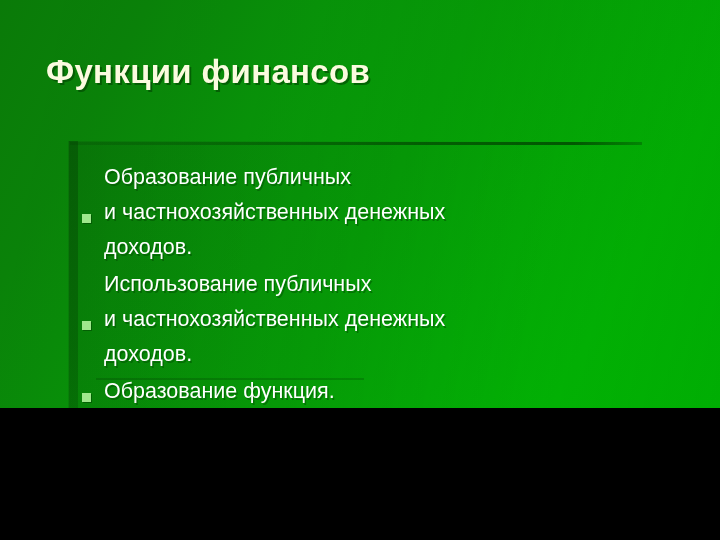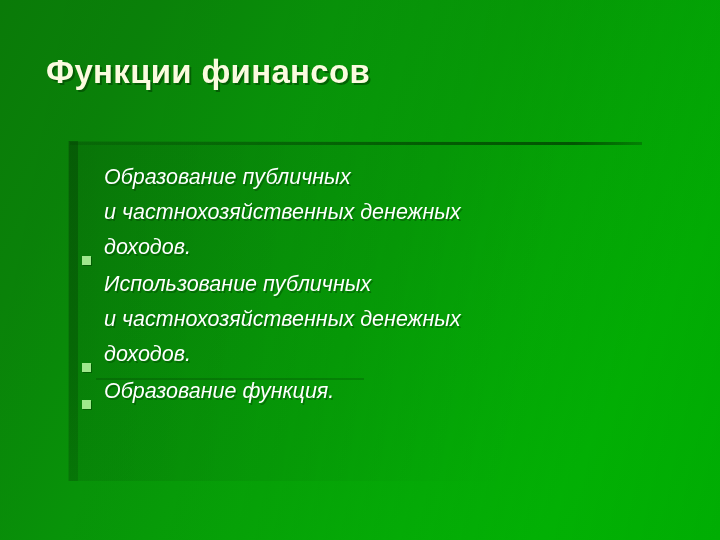--- a/index.html
+++ b/index.html
@@ -4,21 +4,21 @@
 <style>
   html, body {
     margin: 0;
     padding: 0;
     background: #000;
   }
 
   .slide {
     position: relative;
     width: 720px;
-    height: 540px;
+    height: 408px;
     overflow: hidden;
     font-family: "Liberation Sans", sans-serif;
     
     background:
       linear-gradient(118deg,
         #0a7a08 0%,
         #0a8209 16%,
         #089409 34%,
         #06a507 52%,
         #04b806 68%,
@@ -113,23 +113,22 @@
   .body {
     position: absolute;
     left: 82px;
     top: 160px;
     width: 580px;
     z-index: 5;
   }
 
   .bullet-item {
     display: flex;
-    align-items: flex-end;
+    align-items: center;
     margin-bottom: 2px;
-    font-style: italic;
   }
 
   .bullet-glyph {
     flex: 0 0 auto;
     width: 22px;
     margin-top: 11px;
     display: flex;
     align-items: flex-start;
   }
 

